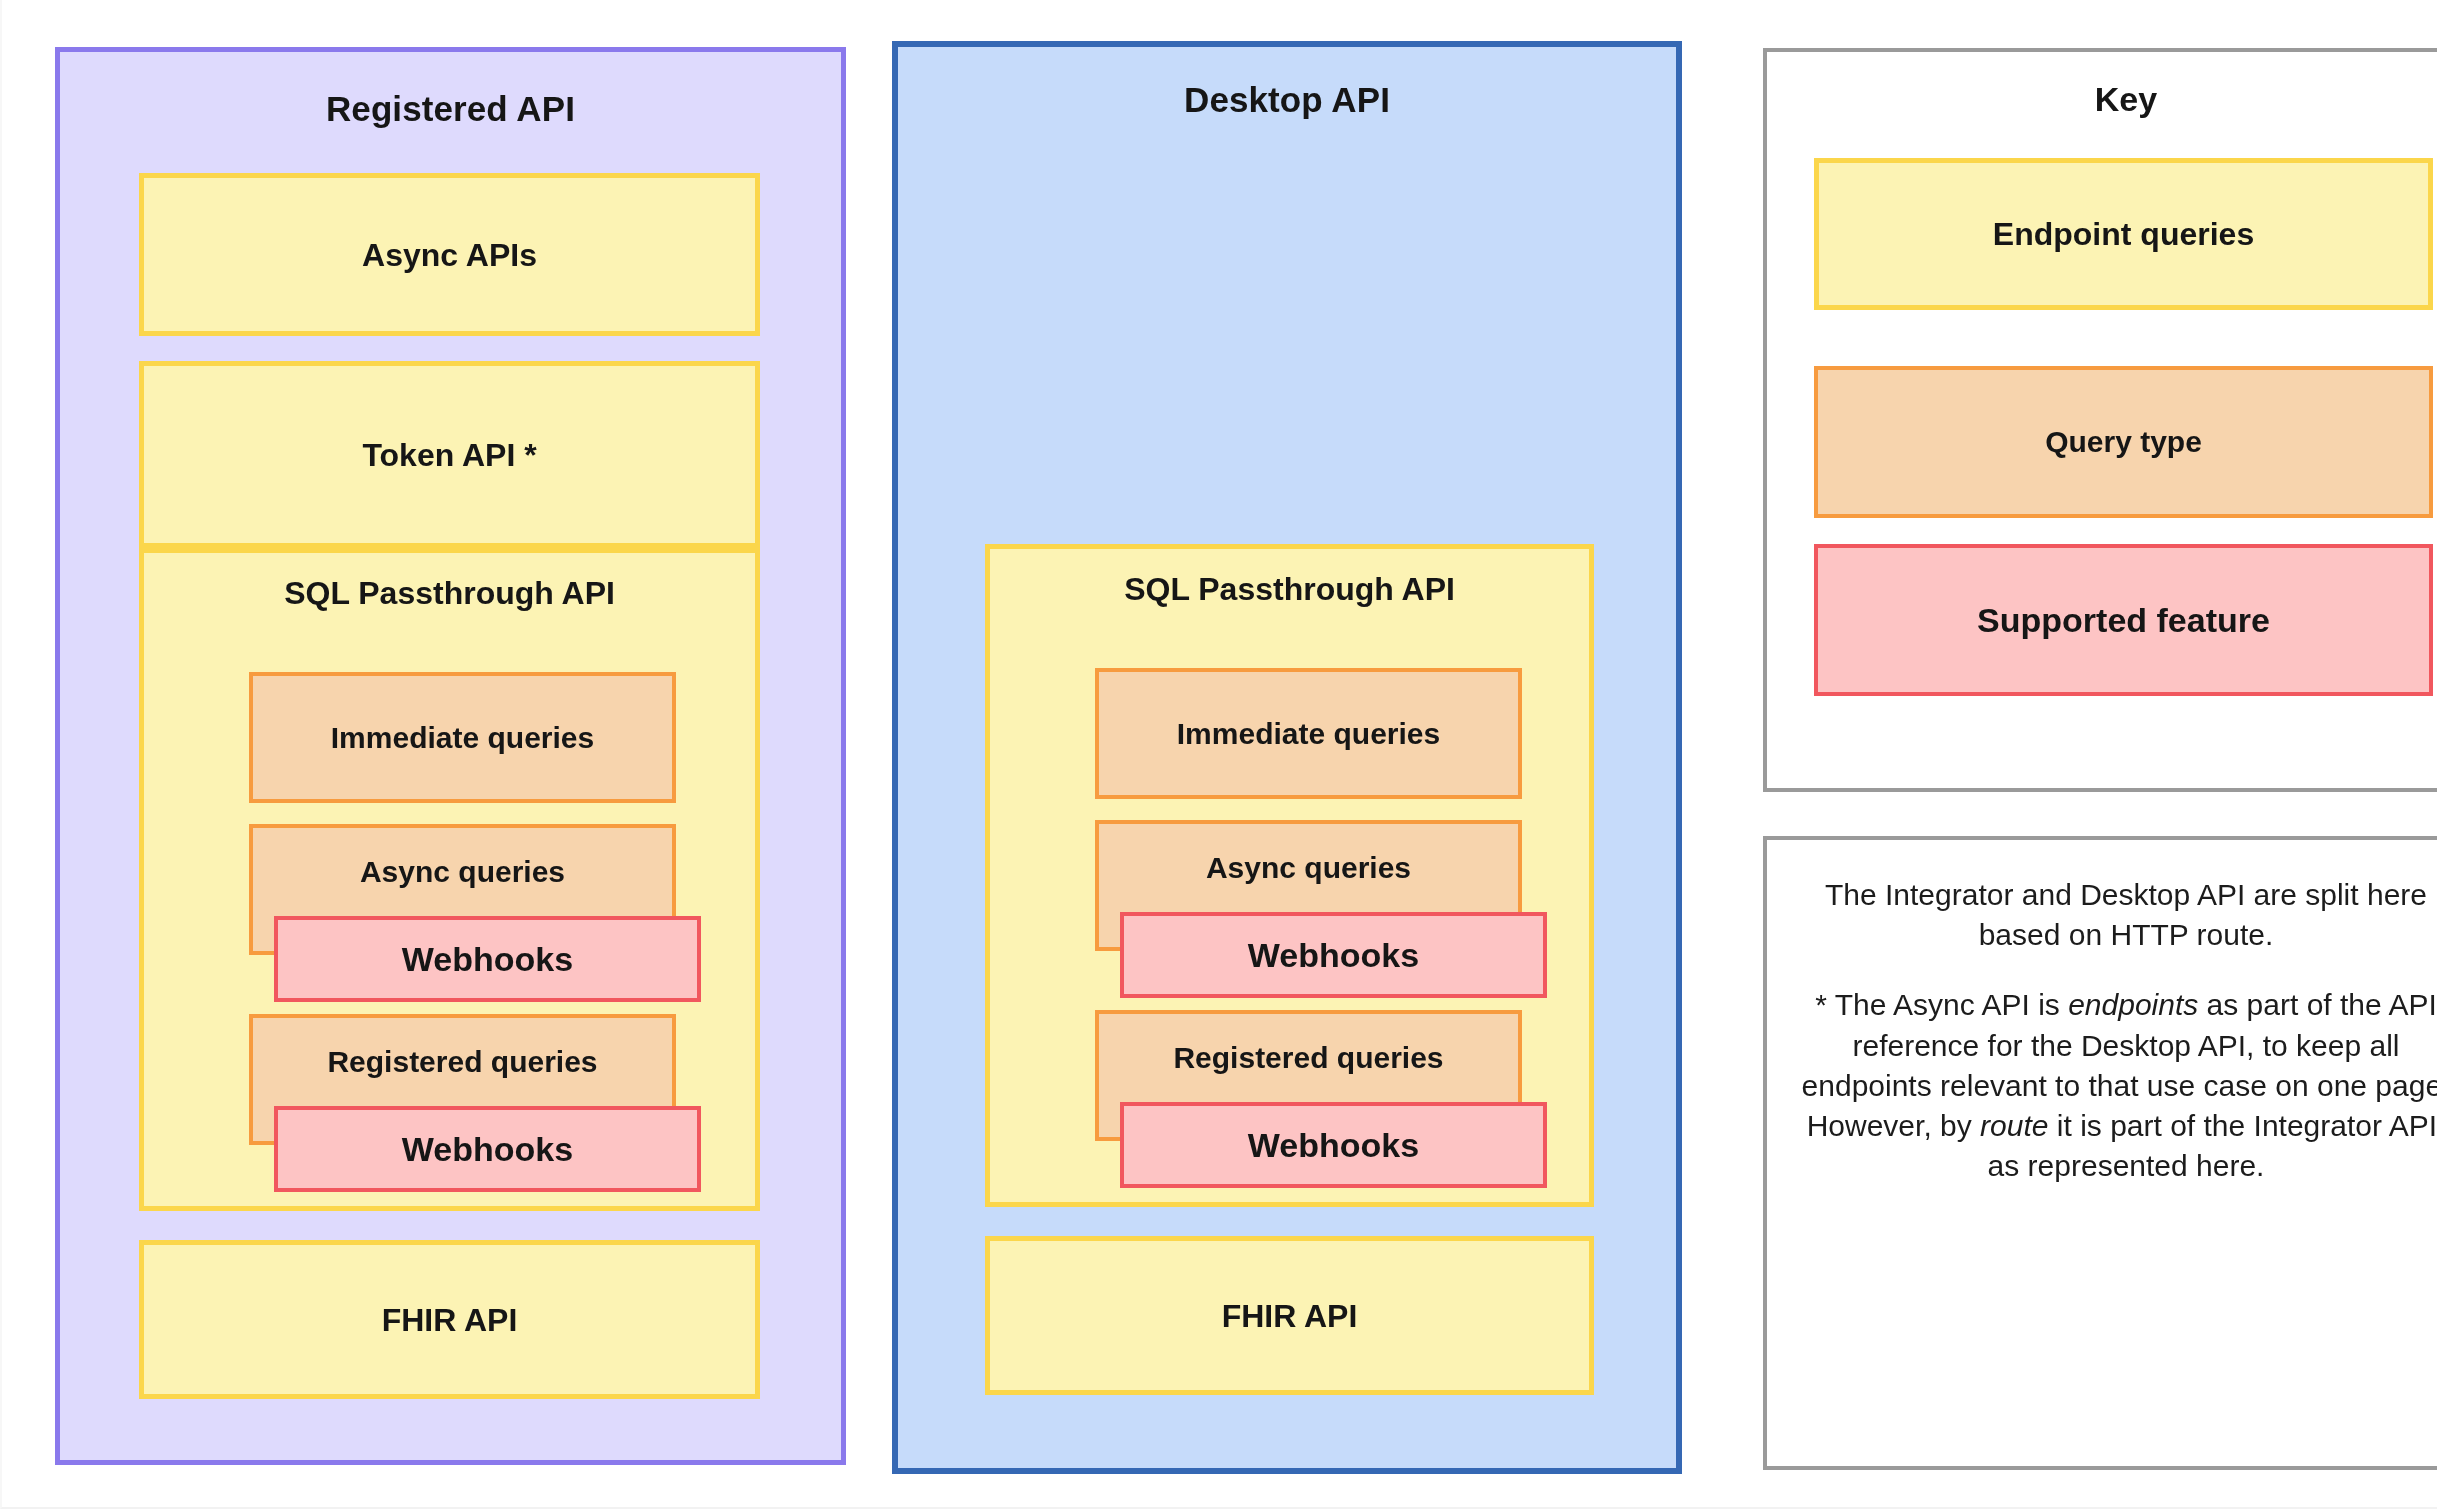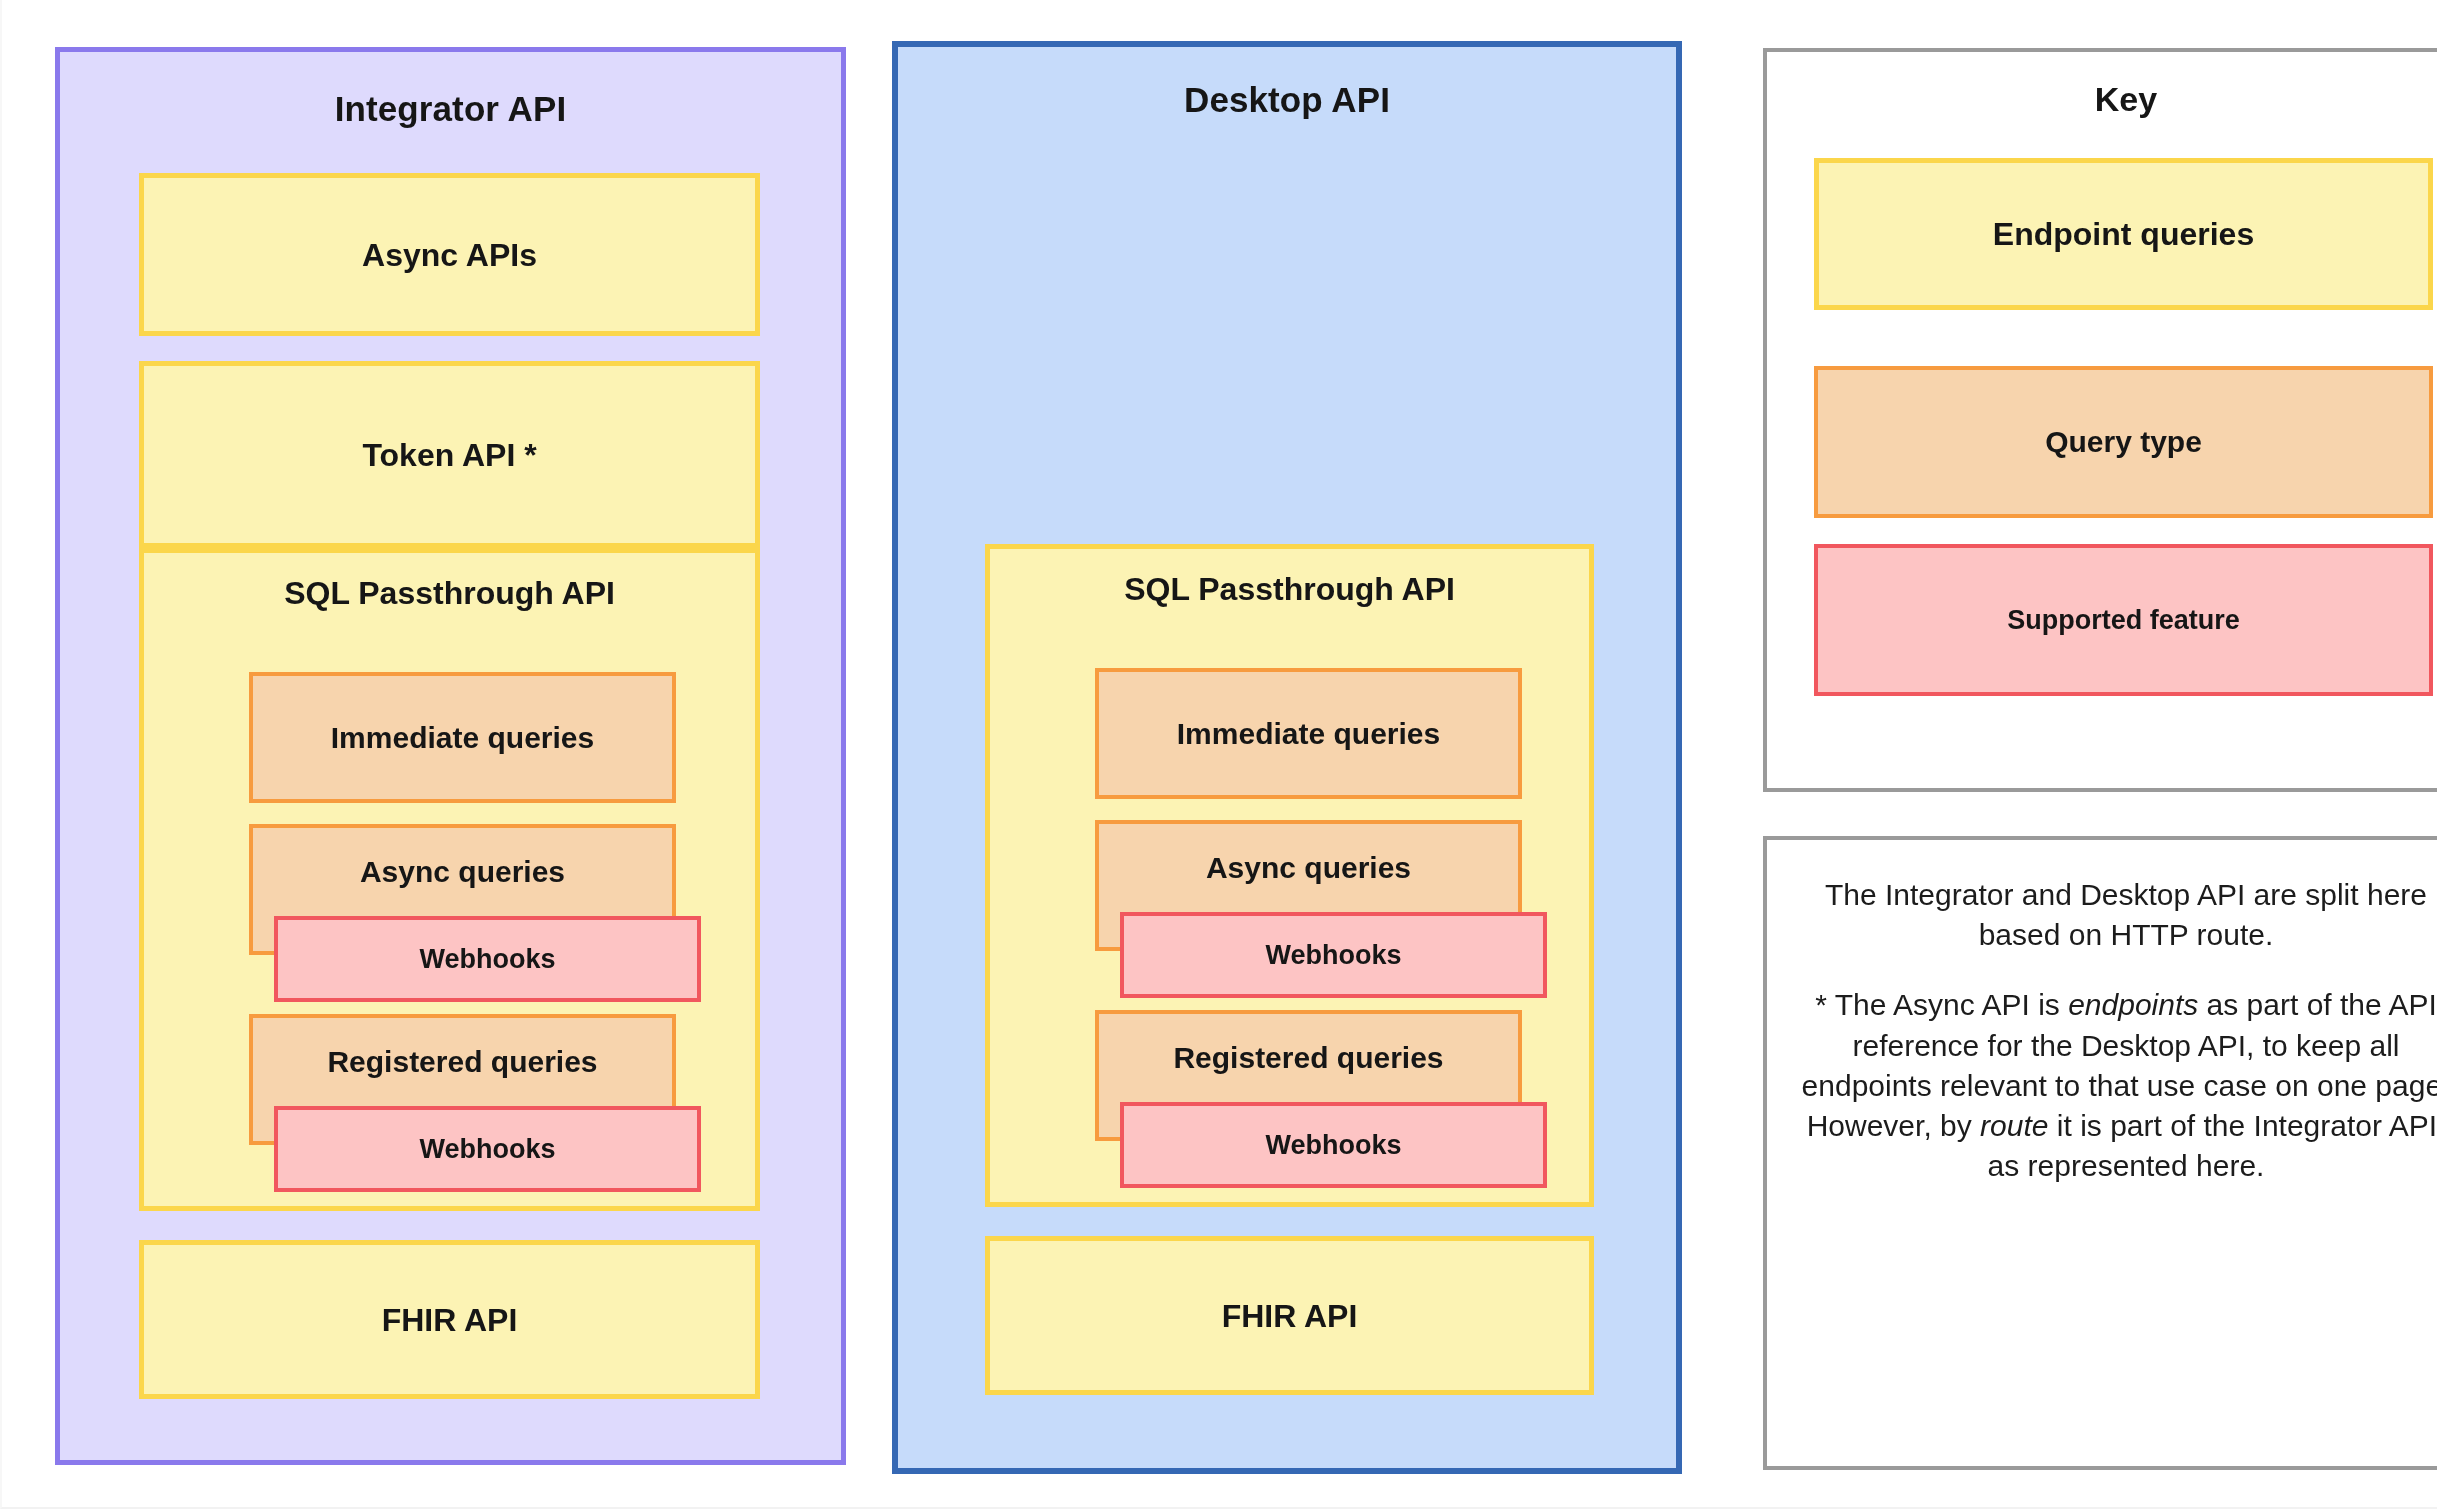--- a/index.html
+++ b/index.html
@@ -119,21 +119,21 @@
     z-index: 5;
   }
   .pink-label {
     position: absolute;
     left: 0;
     width: 100%;
     top: 50%;
     transform: translateY(-50%);
     text-align: center;
     font-weight: bold;
-    font-size: 27px;
+    font-size: 34px;
     color: #161616;
   }
 
   
   .side-panel {
     position: absolute;
     box-sizing: border-box;
     background: #ffffff;
     border: 4.4px solid #9a9a9a;
   }
@@ -173,21 +173,21 @@
   .note-text p { margin: 0 0 30px 0; }
   .note-text p:last-child { margin-bottom: 0; }
   .note-text em { font-style: italic; }
 </style>
 </head>
 <body>
 
 <div class="page">
 
   <div class="panel panel-integrator">
-    <div class="panel-title">Integrator API</div>
+    <div class="panel-title">Registered API</div>
 
     <div class="yellow-box" style="left:79px; top:121px; width:621px; height:163px;">
       <div class="yellow-label centered">Async APIs</div>
     </div>
 
     <div class="yellow-box" style="left:79px; top:309px; width:621px; height:187px;">
       <div class="yellow-label centered">Token API *</div>
     </div>
 
     <div class="yellow-box" style="left:79px; top:496px; width:621px; height:663px;">

